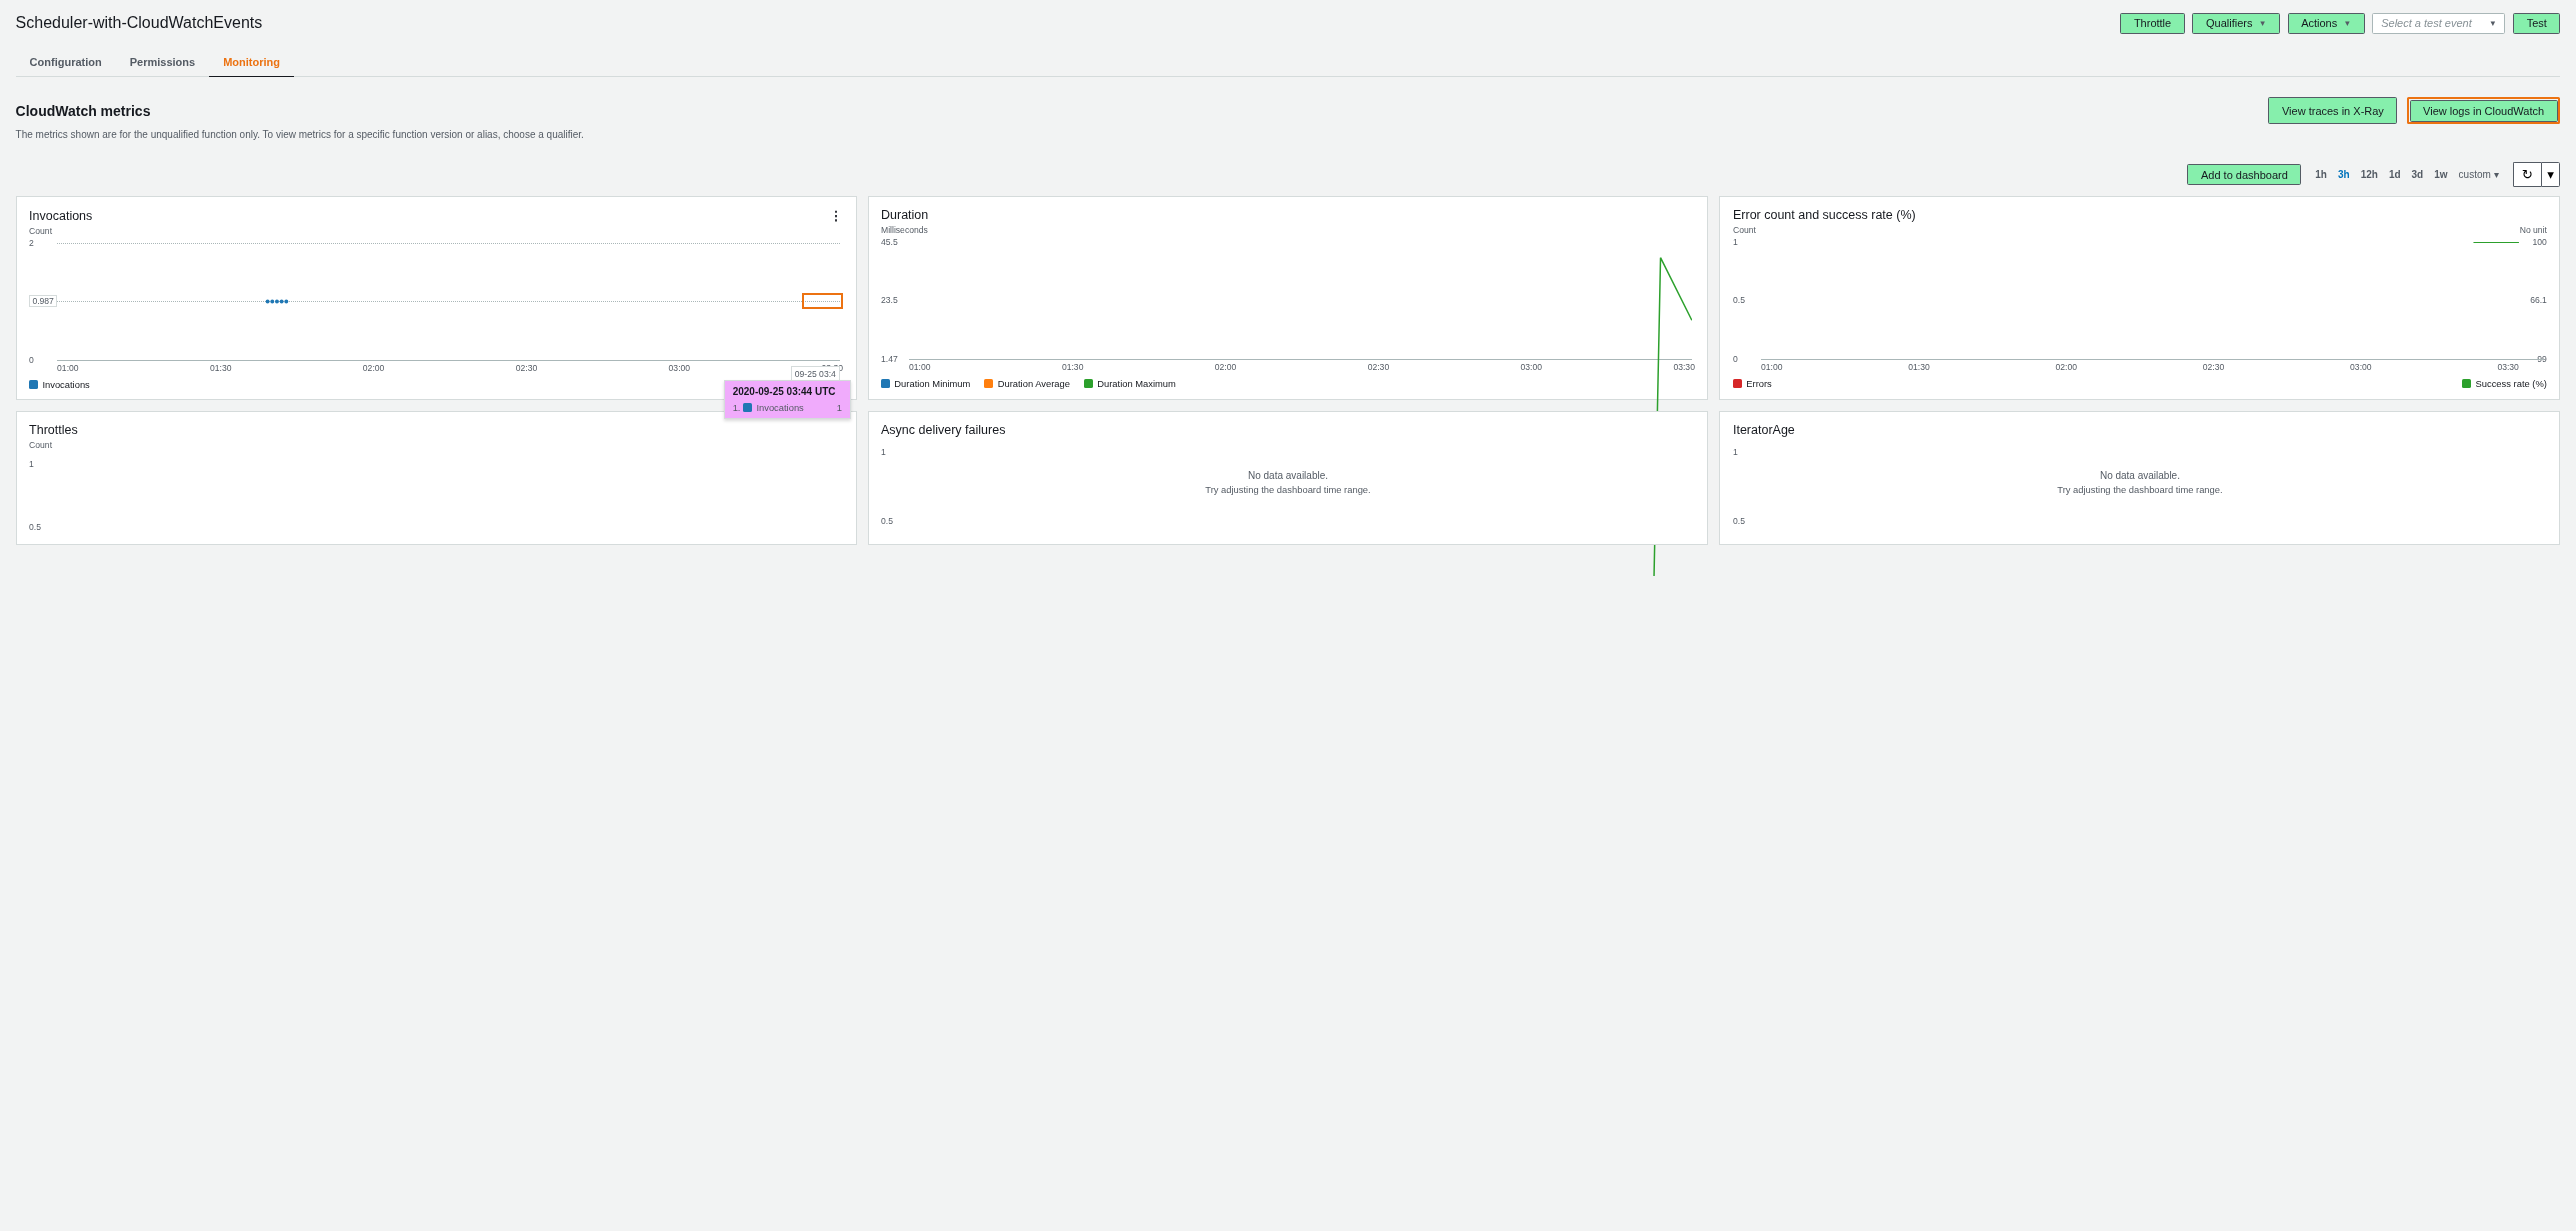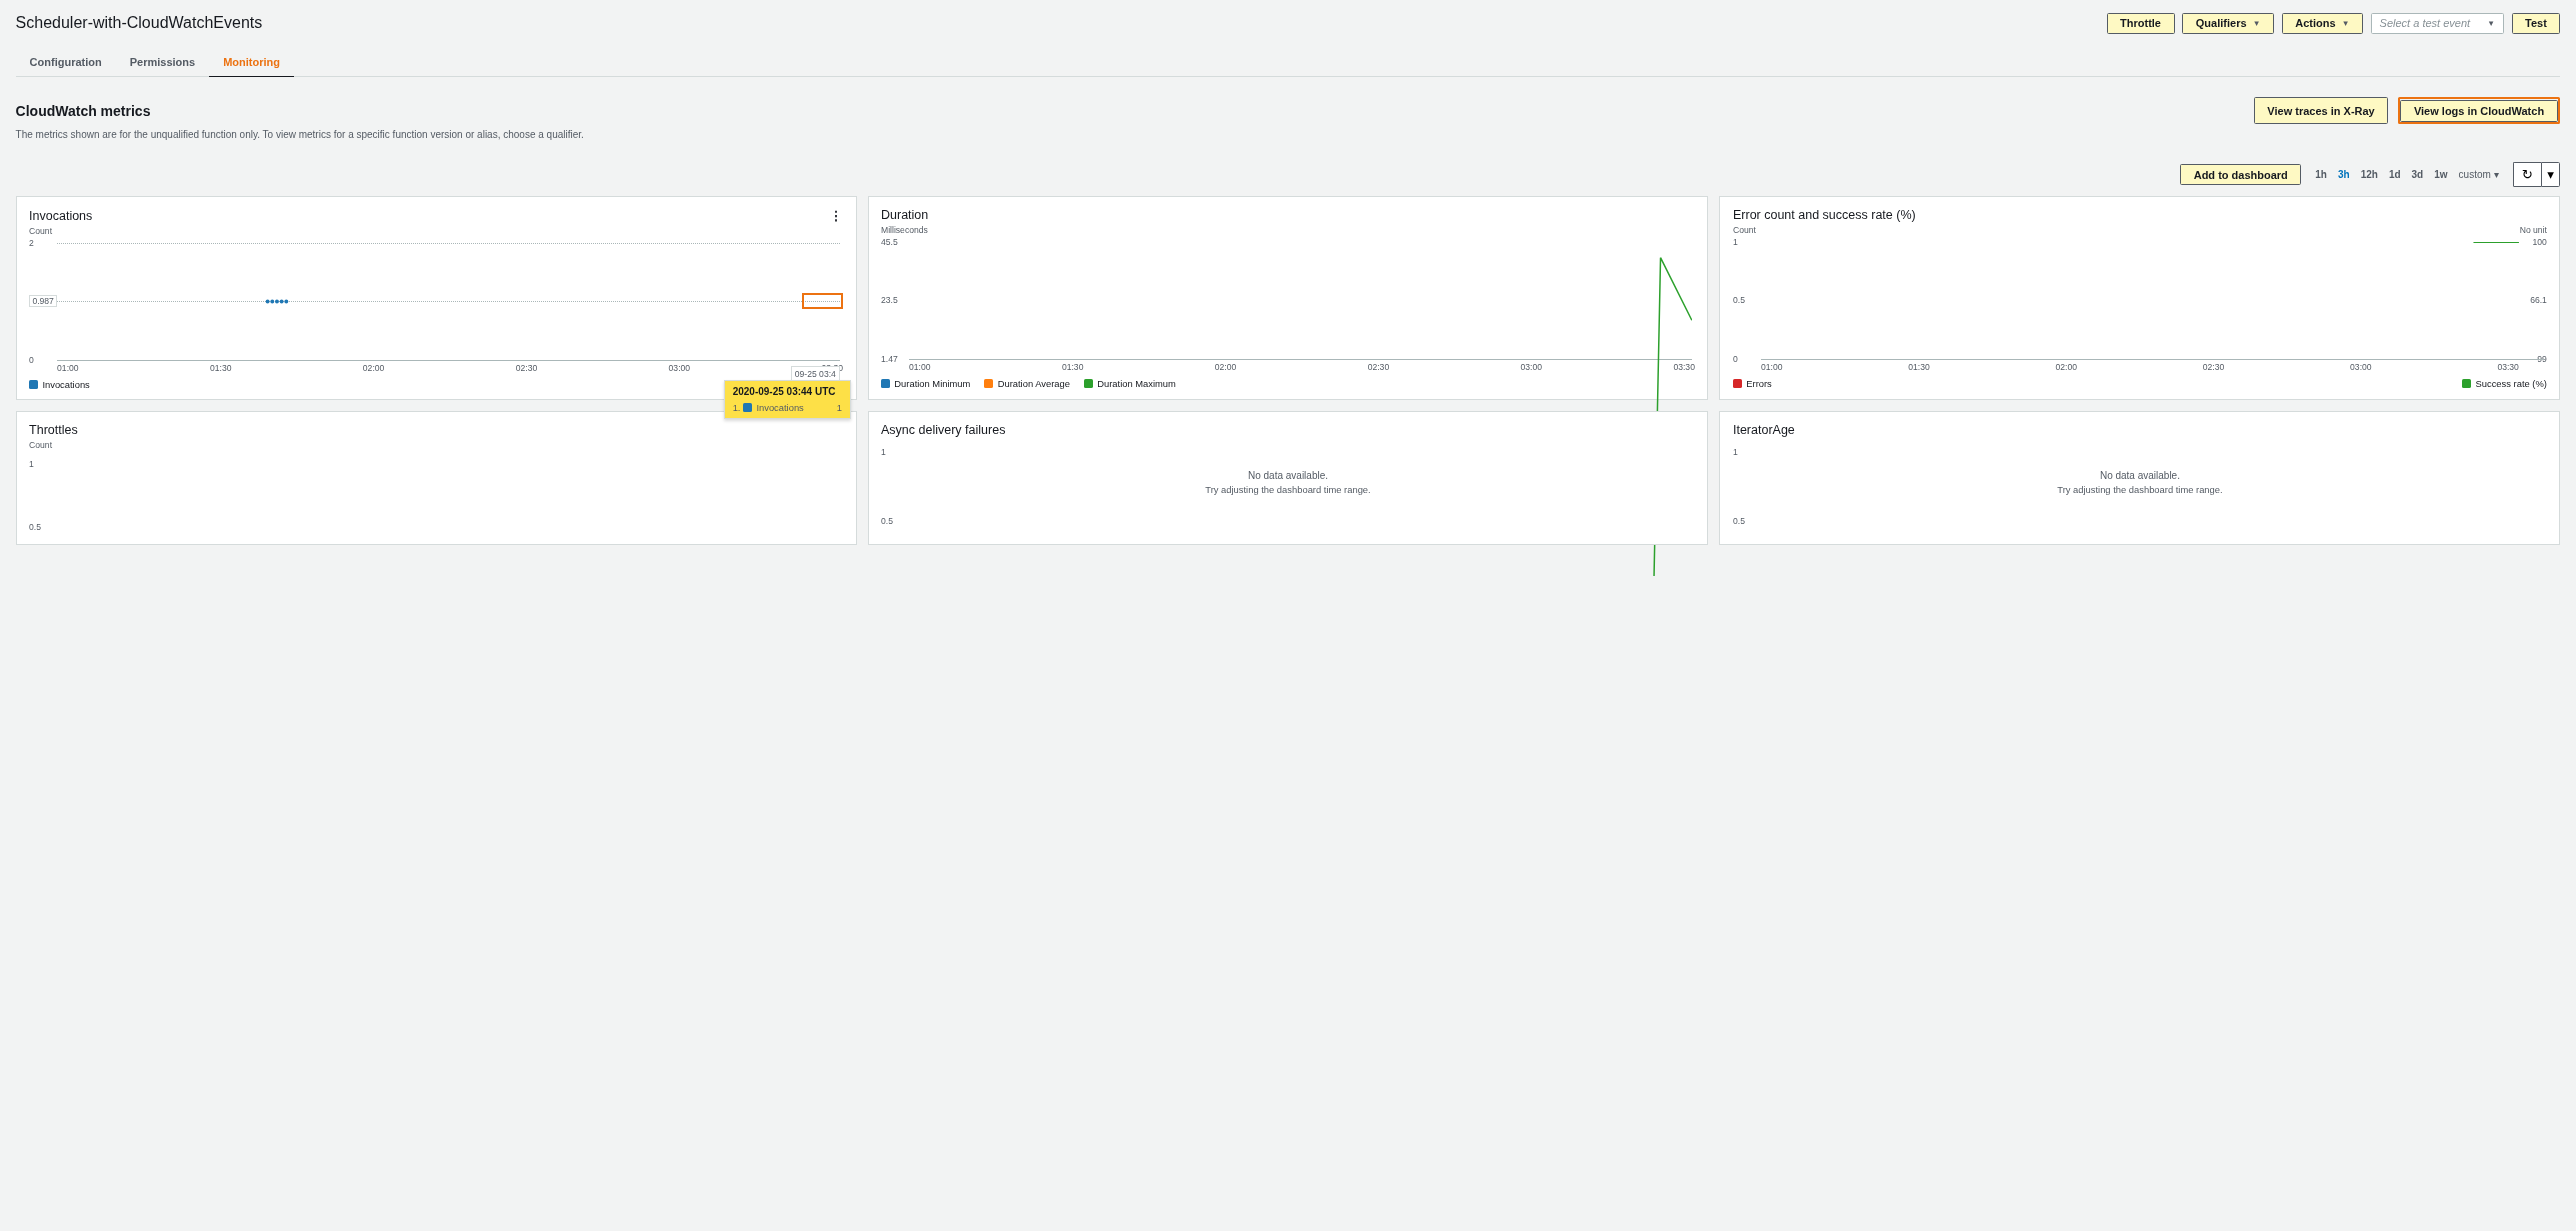--- a/index.html
+++ b/index.html
@@ -35,26 +35,26 @@
   .page-title {
     font-size: 16px;
     font-weight: 500;
   }
   .header-actions {
     display: flex;
     gap: 7.8px;
     align-items: center;
   }
   .btn {
-    background: #fef9c3;
+    background: #86efac;
     border: 0.8px solid #545b64;
     border-radius: 1.6px;
     padding: 3.9px 12.5px;
     font-size: 11px;
-    font-weight: 700;
+    font-weight: 400;
     cursor: pointer;
     display: inline-flex;
     align-items: center;
     gap: 6.2px;
     color: var(--text);
   }
   .btn .caret {
     font-size: 7.8px;
     color: #545b64;
   }
@@ -238,21 +238,21 @@
     border:0.8px solid var(--border);
     font-size:8.6px;
     color:var(--muted);
     padding:1.6px 3.1px;
   }
 
   .tooltip {
     position:absolute;
     right:-7.8px;
     bottom:-59px;
-    background:#fde047;
+    background:#f0abfc;
     border:0.8px solid var(--border);
     box-shadow: 0 1.6px 3.1px rgba(0,0,0,0.15);
     font-size:9.4px;
     z-index:10;
     min-width:117px;
   }
   .tooltip .tt-head{ font-weight:700; padding:4.7px 7.8px 3.1px 7.8px; font-size:10px;}
   .tooltip .tt-row{
     display:flex; justify-content:space-between;
     padding: 2.3px 7.8px 4.7px 7.8px;

